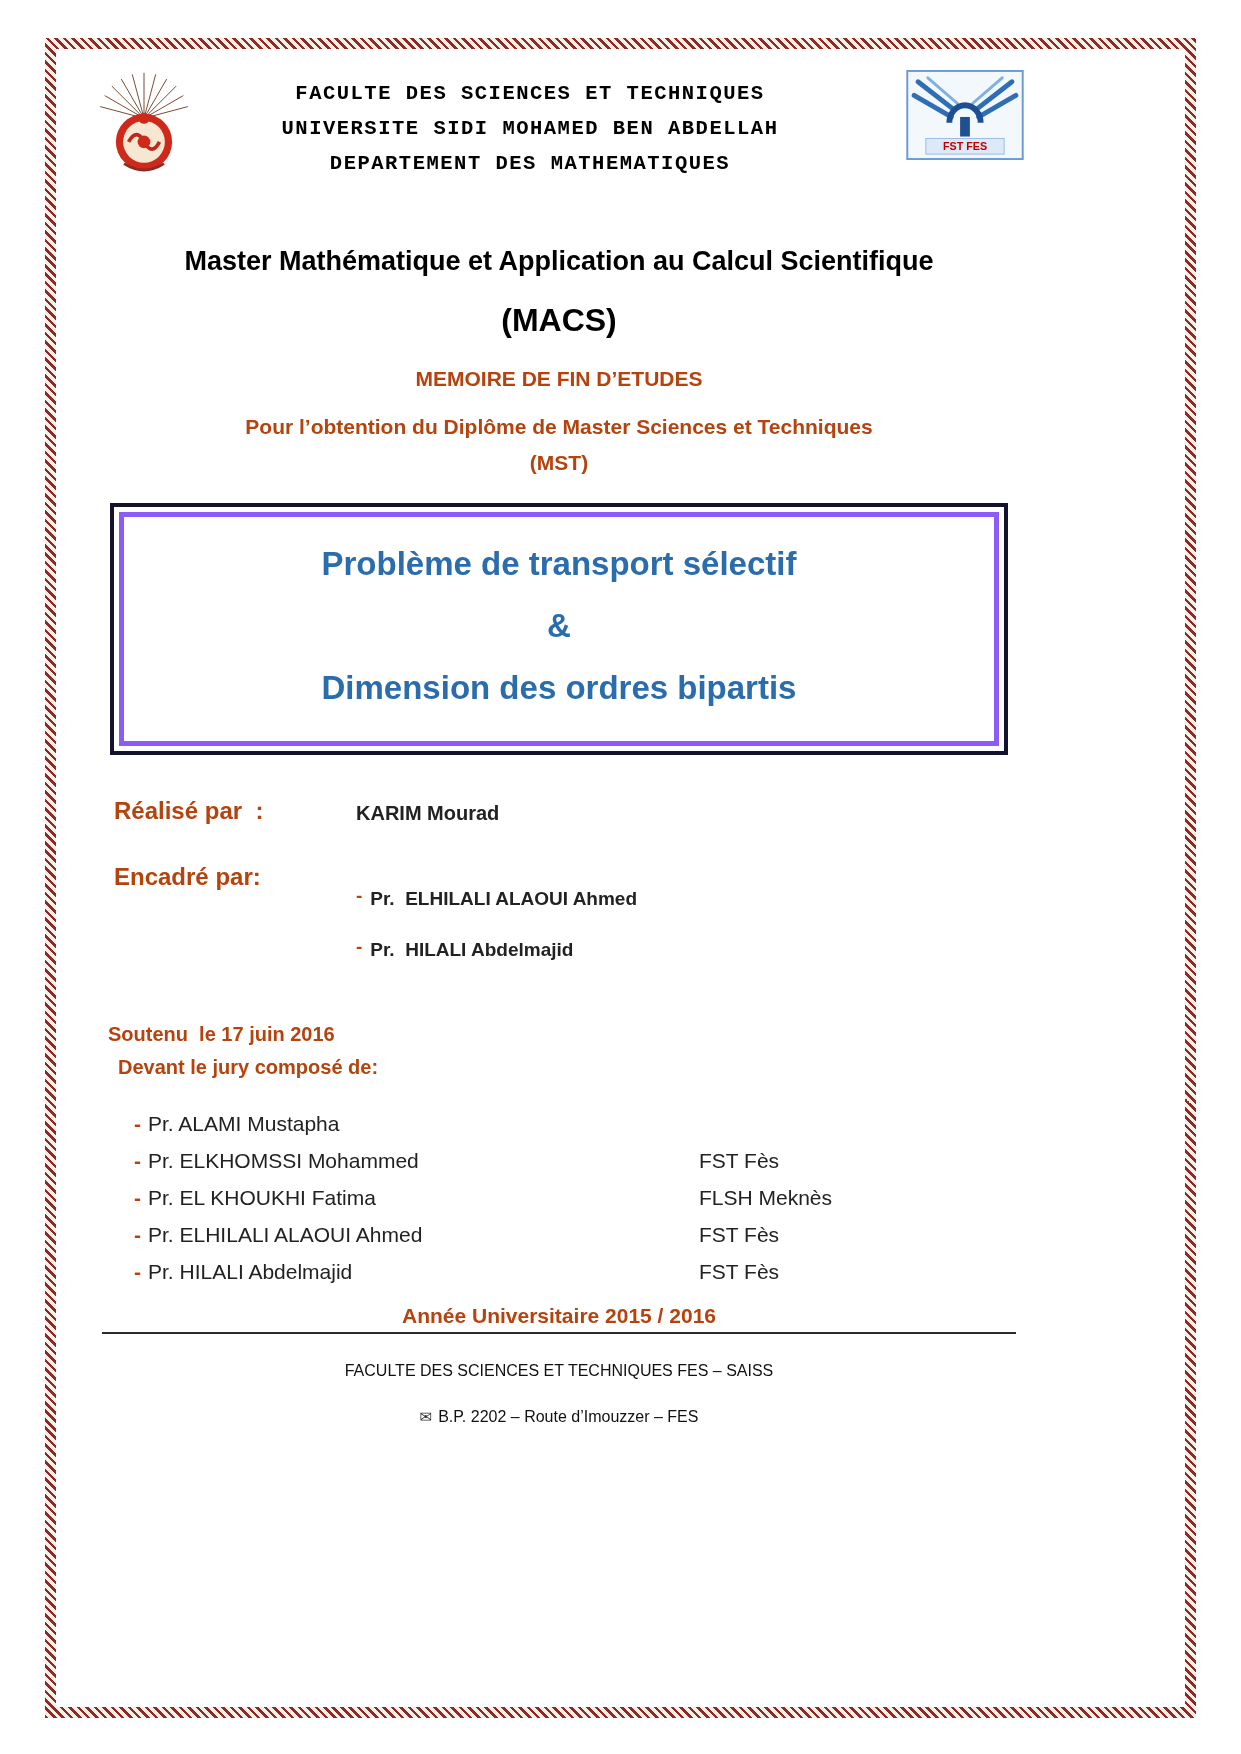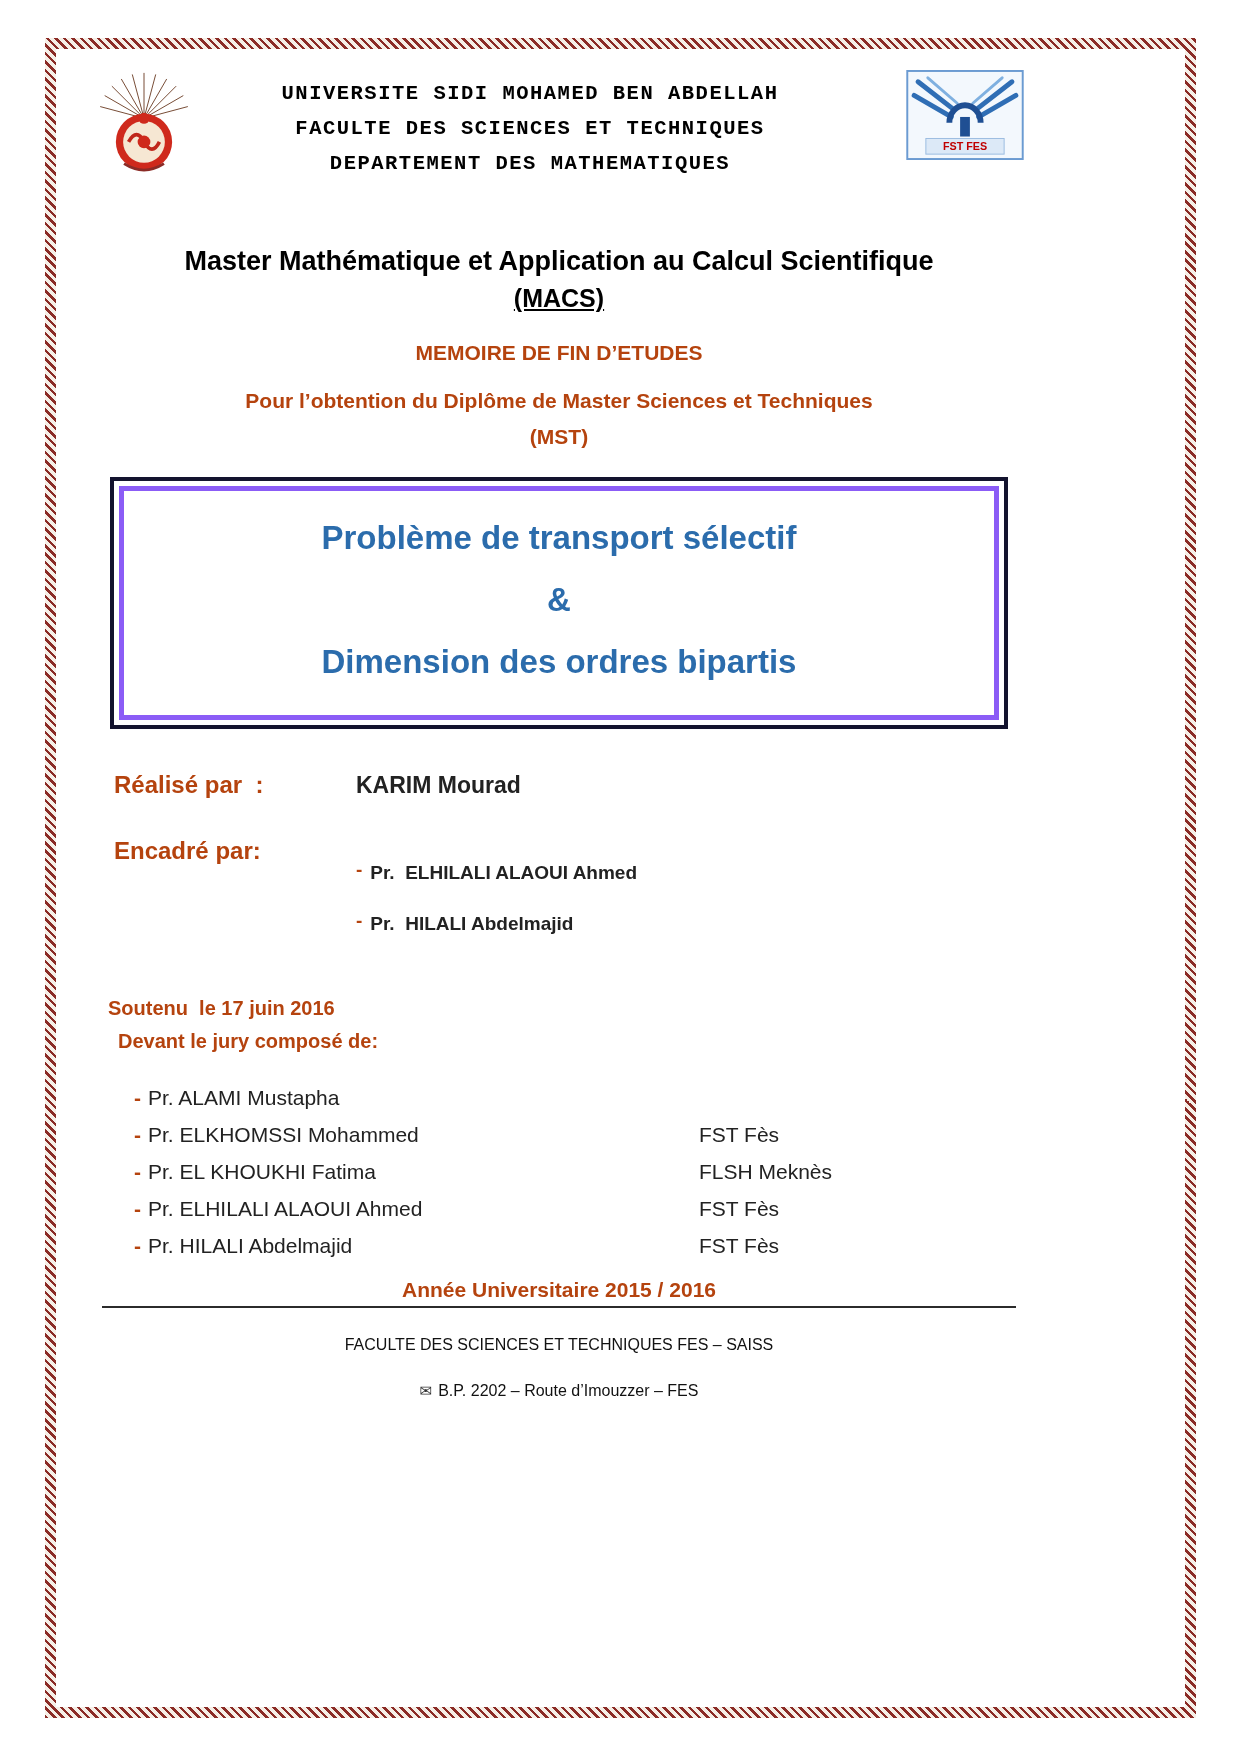--- a/index.html
+++ b/index.html
@@ -40,40 +40,40 @@
     font-size:20.5px;
     letter-spacing:1.5px;
     line-height:35px;
     margin-top:14px;
     color:#000;
   }
 
   
   .program{margin-top:62px;text-align:center;font-weight:700;color:#000;}
   .program-title{font-size:27px;}
-  .program-acronym{font-size:25px;margin-top:7px;text-decoration:underline;}
+  .program-acronym{font-size:32px;margin-top:25px;}
   .memoire{margin-top:28px;text-align:center;font-weight:700;font-size:21px;color:var(--accent);}
   .diploma{margin-top:24px;text-align:center;font-weight:700;color:var(--accent);}
   .diploma-line{font-size:21px;}
   .diploma-acronym{font-size:21px;margin-top:12px;}
 
   
   .title-box{margin:28px 16px 0 16px;border:4px solid #13132e;padding:5px;}
   .title-box-inner{
     border:5px solid #8b5cf6;
     text-align:center;
     padding:16px 10px 22px 10px;
     font-weight:700;color:var(--blue);
     font-size:33px;line-height:62px;
   }
 
   
   .kv{display:flex;align-items:baseline;padding-left:20px;}
   .kv-label{width:242px;flex:0 0 auto;font-weight:700;font-size:24px;color:var(--accent);}
-  .kv-value{font-weight:700;font-size:23px;color:#222;}
+  .kv-value{font-weight:700;font-size:20px;color:#222;}
   .realise{margin-top:42px;align-items:flex-end;}
   .encadre{margin-top:38px;}
   .encadre-items{margin-left:262px;margin-top:-32px;}
   .encadre-item{font-weight:700;font-size:19px;color:#222;margin-top:26px;}
   .mini-dash{color:var(--accent);font-weight:700;margin-right:8px;vertical-align:3px;}
 
   
   .soutenu{margin-top:62px;padding-left:14px;font-weight:700;font-size:20px;color:var(--accent);}
   .jury-heading{margin-top:10px;padding-left:24px;font-weight:700;font-size:20px;color:var(--accent);}
   .jury{margin-top:26px;padding-left:40px;}
@@ -114,22 +114,22 @@
           <circle cx="55" cy="88" r="31" fill="#cf291c"></circle>
           <circle cx="55" cy="88" r="23" fill="#f6e7d3"></circle>
           <path d="M38,88 q9,-16 17,0 q9,16 17,0" stroke="#c0271b" stroke-width="4" fill="none"></path>
           <circle cx="55" cy="88" r="7" fill="#cf291c"></circle>
           <circle cx="55" cy="62" r="6" fill="#cf291c"></circle>
           <path d="M33,112 q22,14 44,0" stroke="#8b2b26" stroke-width="3" fill="none"></path>
         </svg>
       </div>
 
       <div class="header-lines">
+        <div data-bind="header.lines.1">FACULTE DES SCIENCES ET TECHNIQUES</div>
         <div data-bind="header.lines.0">UNIVERSITE SIDI MOHAMED BEN ABDELLAH</div>
-        <div data-bind="header.lines.1">FACULTE DES SCIENCES ET TECHNIQUES</div>
         <div data-bind="header.lines.2">DEPARTEMENT DES MATHEMATIQUES</div>
       </div>
 
       <div class="logo-right">
         <svg viewBox="0 0 120 92" width="118" height="90" aria-hidden="true">
           <rect x="1" y="1" width="118" height="90" fill="#f3f8fd" stroke="#6b9bd2" stroke-width="2"></rect>
           <g stroke="#2f6eb5" stroke-width="5" stroke-linecap="round" fill="none">
             <path d="M12,12 L48,40"></path>
             <path d="M8,26 L46,48"></path>
             <path d="M108,12 L72,40"></path>

